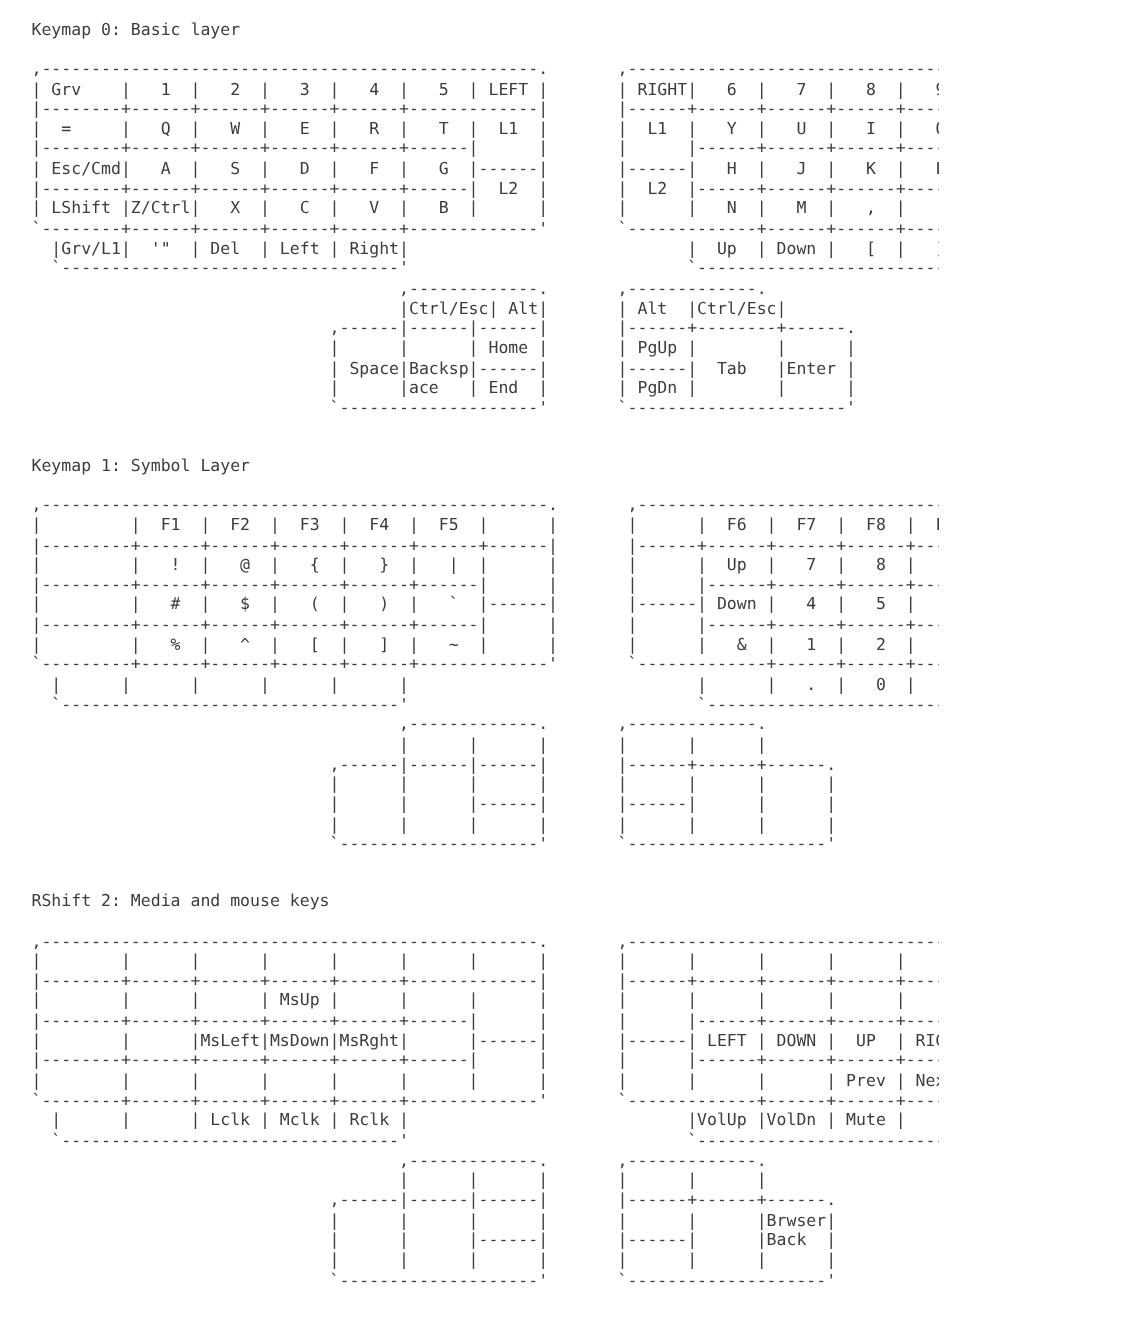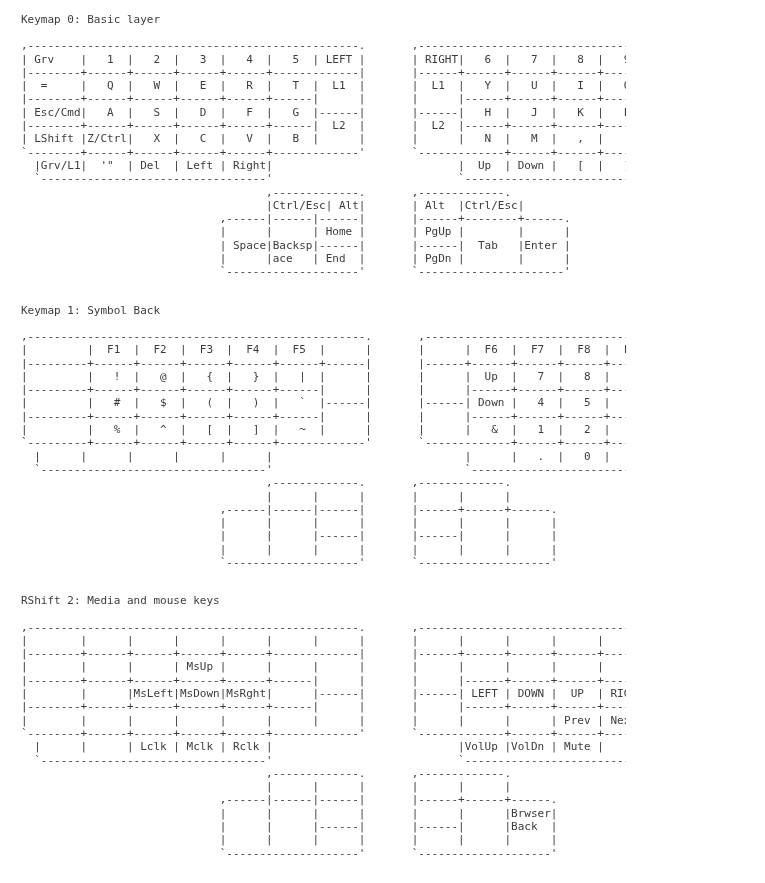--- a/index.html
+++ b/index.html
@@ -54,21 +54,21 @@
                                      ,-------------.       ,-------------.
                                      |Ctrl/Esc| Alt|       | Alt  |Ctrl/Esc|
                               ,------|------|------|       |------+--------+------.
                               |      |      | Home |       | PgUp |        |      |
                               | Space|Backsp|------|       |------|  Tab   |Enter |
                               |      |ace   | End  |       | PgDn |        |      |
                               `--------------------'       `----------------------'</pre>
   </section>
 
   <section>
-    <div class="keymap-title">Keymap 1: Symbol Back</div>
+    <div class="keymap-title">Keymap 1: Symbol Layer</div>
     <pre class="art">,---------------------------------------------------.       ,--------------------------------------------------.
 |         |  F1  |  F2  |  F3  |  F4  |  F5  |      |       |      |  F6  |  F7  |  F8  |  F9  |  F10 |  F11   |
 |---------+------+------+------+------+------+------|       |------+------+------+------+------+------+--------|
 |         |   !  |   @  |   {  |   }  |   |  |      |       |      |  Up  |   7  |   8  |   9  |   *  |  F12   |
 |---------+------+------+------+------+------|      |       |      |------+------+------+------+------+--------|
 |         |   #  |   $  |   (  |   )  |   `  |------|       |------| Down |   4  |   5  |   6  |   +  |        |
 |---------+------+------+------+------+------|      |       |      |------+------+------+------+------+--------|
 |         |   %  |   ^  |   [  |   ]  |   ~  |      |       |      |   &amp;  |   1  |   2  |   3  |   \  |        |
 `---------+------+------+------+------+-------------'       `-------------+------+------+------+------+--------'
   |      |      |      |      |      |                             |      |   .  |   0  |   =  |      |

